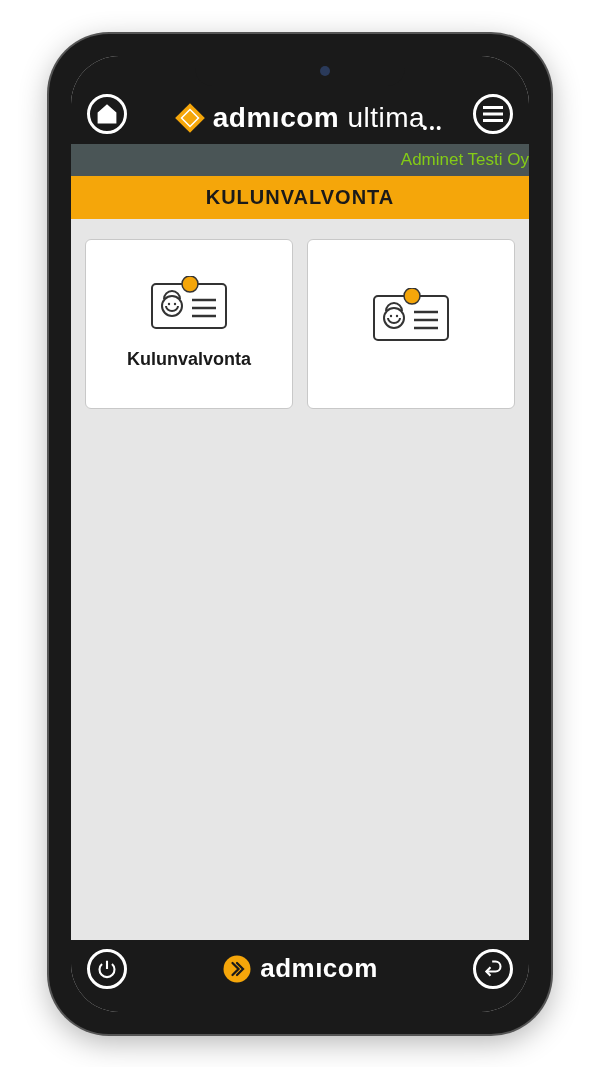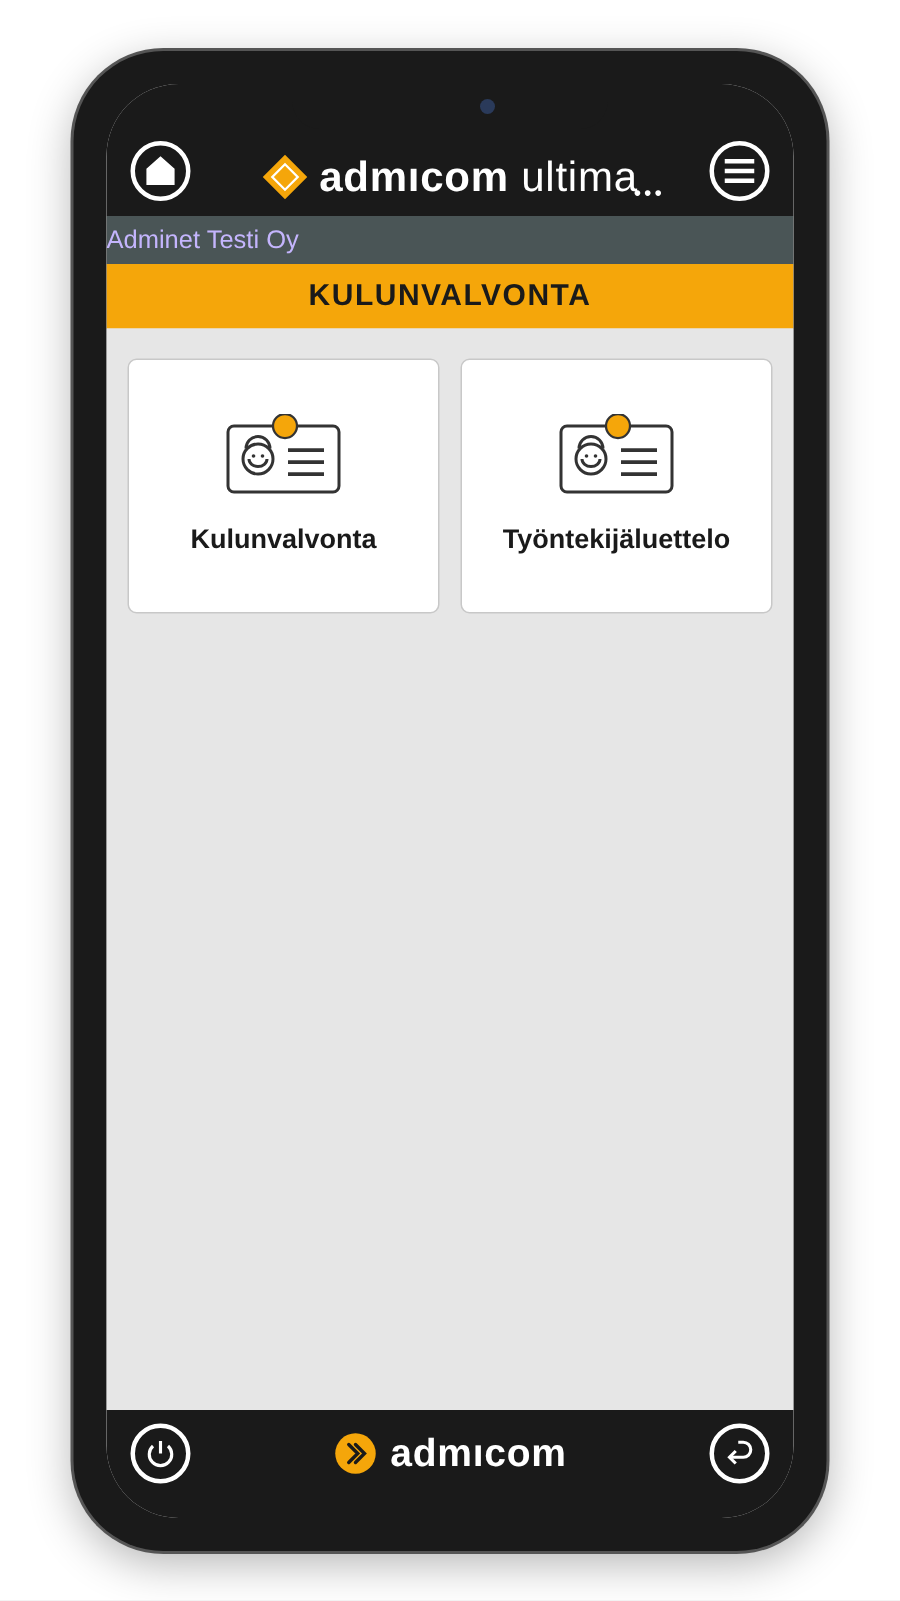--- a/index.html
+++ b/index.html
@@ -91,22 +91,22 @@
     .ellipsis {
       position: absolute;
       right: -18px;
       bottom: -2px;
       color: #fff;
       font-size: 14px;
       letter-spacing: 2px;
     }
     .subheader {
       background: #4a5556;
-      color: #c4b5fd;
-      text-align: left;
+      color: #84cc16;
+      text-align: right;
       padding: 6px 0;
       font-size: 17px;
     }
     .section-title {
       background: #f5a60a;
       color: #1a1a1a;
       text-align: center;
       padding: 10px 0;
       font-size: 20px;
       font-weight: 700;
@@ -236,21 +236,20 @@
           <circle cx="22" cy="30" r="10" fill="none" stroke="#333" stroke-width="2"></circle>
           <path d="M16 30 a6 5 0 0 0 12 0" fill="none" stroke="#333" stroke-width="2"></path>
           <circle cx="19" cy="28" r="1.2" fill="#333"></circle>
           <circle cx="25" cy="28" r="1.2" fill="#333"></circle>
           <path d="M14 23 a8 8 0 0 1 16 0" fill="none" stroke="#333" stroke-width="2"></path>
           <line x1="42" y1="24" x2="66" y2="24" stroke="#333" stroke-width="2.5"></line>
           <line x1="42" y1="32" x2="66" y2="32" stroke="#333" stroke-width="2.5"></line>
           <line x1="42" y1="40" x2="66" y2="40" stroke="#333" stroke-width="2.5"></line>
           <circle cx="40" cy="8" r="8" fill="#f5a60a" stroke="#333" stroke-width="1.5"></circle>
         </svg>
-        <div class="card-label">Työntekijäluettelo</div>
       </div>
 
     </div>
 
     <div class="footer">
       <div class="icon-btn">
         <svg width="20" height="20" viewBox="0 0 24 24" fill="none" stroke="#fff" stroke-width="2.5">
           <path d="M12 2 V12"></path>
           <path d="M6 6 a9 9 0 1 0 12 0"></path>
         </svg>

